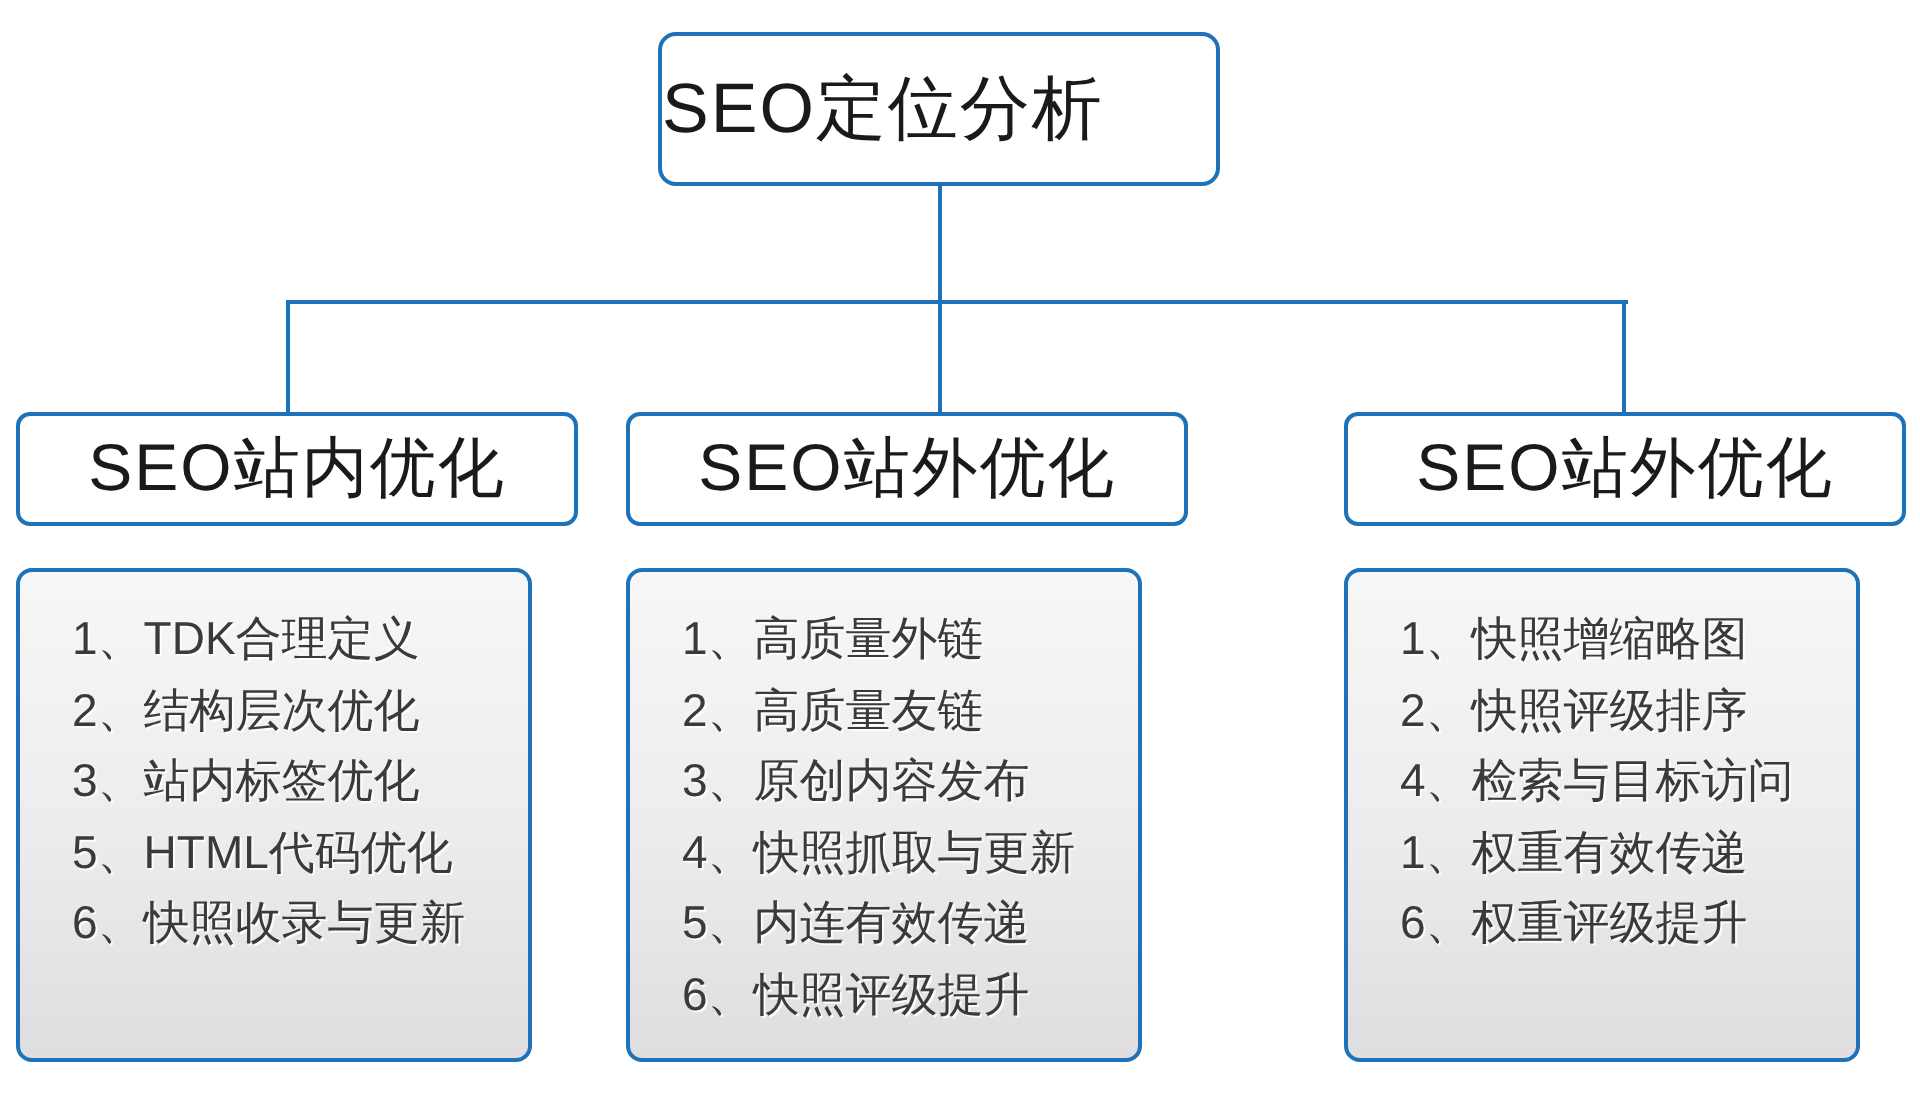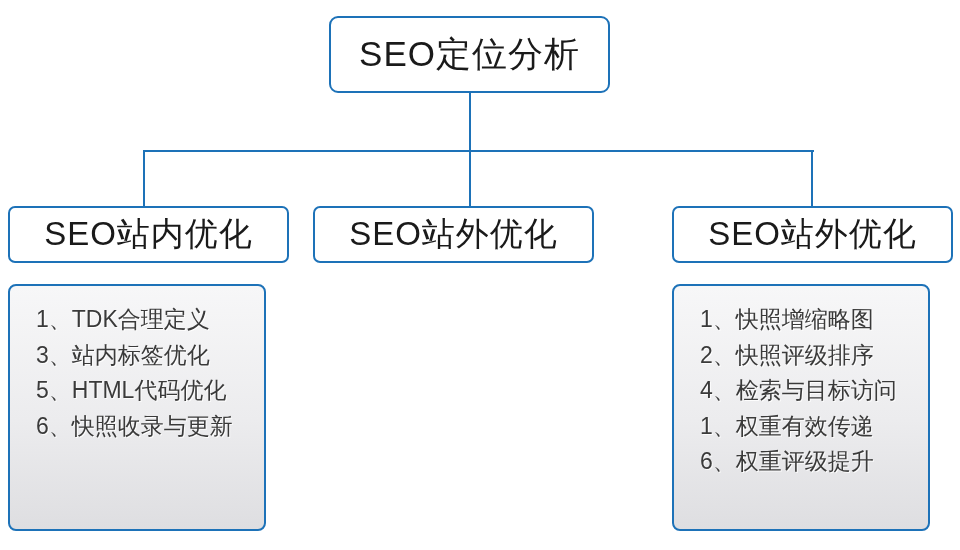--- a/index.html
+++ b/index.html
@@ -5,21 +5,21 @@
   * { margin: 0; padding: 0; box-sizing: border-box; }
   html, body { width: 960px; height: 550px; background: #ffffff; overflow: hidden; }
   body { font-family: "Liberation Sans", "DejaVu Sans", sans-serif; position: relative; }
 
   .stage { position: absolute; left: 0; top: 0; width: 960px; height: 550px; }
 
   
   .root-box {
     position: absolute; left: 329px; top: 16px; width: 281px; height: 77px;
     background: #ffffff; border: 2px solid #1d72b8; border-radius: 9px;
-    display: flex; align-items: center; justify-content: center;
+    display: flex; align-items: center; 
   }
   .root-box .title {
     font-size: 35px; color: #1a1a1a; letter-spacing: 1px; white-space: nowrap;
   }
 
   
   .line { position: absolute; background: #1d72b8; }
   .line.v { width: 2px; }
   .line.h { height: 2px; }
 
@@ -63,27 +63,36 @@
   <div class="line h" style="left:143px; top:150px; width:671px;"></div>
   <div class="line v" style="left:143px; top:150px; height:57px;"></div>
   <div class="line v" style="left:469px; top:150px; height:57px;"></div>
   <div class="line v" style="left:811px; top:150px; height:57px;"></div>
 
   <div class="col-header col-left">
     <span class="title">SEO站内优化</span>
   </div>
   <div class="list-panel col-left">
     <div class="list-item">1、TDK合理定义</div>
+    <div class="list-item">2、结构层次优化</div>
     <div class="list-item">3、站内标签优化</div>
     <div class="list-item">5、HTML代码优化</div>
     <div class="list-item">6、快照收录与更新</div>
   </div>
 
   <div class="col-header col-mid">
     <span class="title">SEO站外优化</span>
+  </div>
+  <div class="list-panel col-mid">
+    <div class="list-item">1、高质量外链</div>
+    <div class="list-item">2、高质量友链</div>
+    <div class="list-item">3、原创内容发布</div>
+    <div class="list-item">4、快照抓取与更新</div>
+    <div class="list-item">5、内连有效传递</div>
+    <div class="list-item">6、快照评级提升</div>
   </div>
 
   <div class="col-header col-right">
     <span class="title">SEO站外优化</span>
   </div>
   <div class="list-panel col-right">
     <div class="list-item">1、快照增缩略图</div>
     <div class="list-item">2、快照评级排序</div>
     <div class="list-item">4、检索与目标访问</div>
     <div class="list-item">1、权重有效传递</div>

